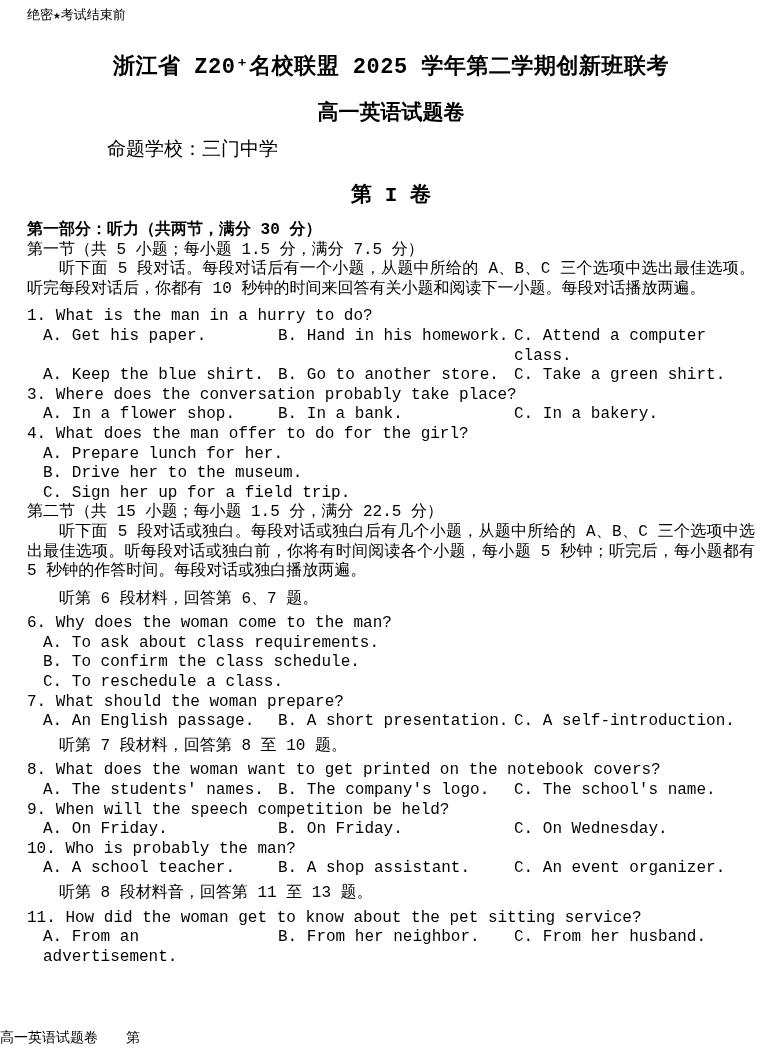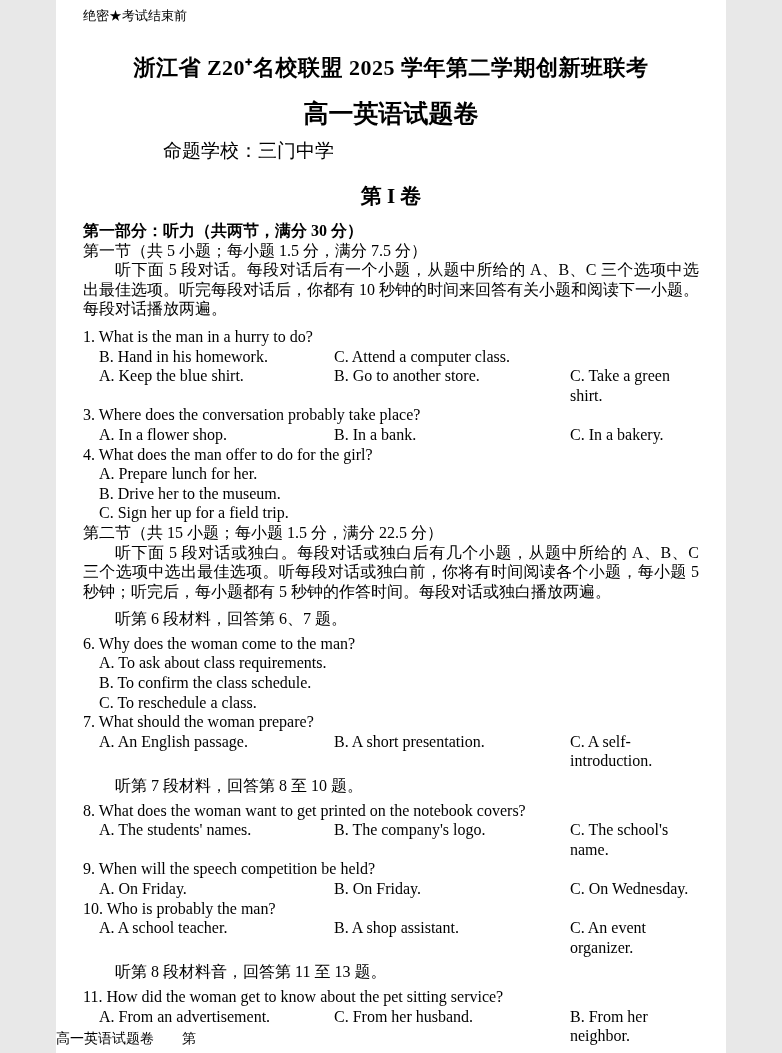--- a/index.html
+++ b/index.html
@@ -2,26 +2,26 @@
 <html><head>
 <meta charset="utf-8">
 <style>
   html, body {
     margin: 0;
     padding: 0;
     background: #e8e8e8;
   }
   .page {
     position: relative;
-    width: 670px;
+    width: 782px;
     height: 1053px;
     margin: 0 auto;
     background: #ffffff;
     color: #000000;
-    font-family: Liberation Serif, serif;
+    font-family: Liberation Mono, monospace;
     box-sizing: border-box;
     padding: 8px 27px 8px 27px;
     overflow: hidden;
   }
   .secret {
     font-size: 13px;
     line-height: 16px;
     text-align: left;
   }
   .title {
@@ -29,21 +29,21 @@
     text-align: center;
     font-weight: bold;
     font-size: 22px;
     line-height: 27px;
     letter-spacing: 0.5px;
   }
   .subtitle {
     margin-top: 18px;
     text-align: center;
     font-weight: bold;
-    font-size: 25px;
+    font-size: 21px;
     line-height: 30px;
   }
   .school {
     margin-top: 13px;
     margin-left: 80px;
     font-size: 19px;
     line-height: 17px;
   }
   .volume {
     margin-top: 24px;
@@ -97,20 +97,21 @@
   <div class="subtitle">高一英语试题卷</div>
   <div class="school">命题学校：三门中学</div>
   <div class="volume">第 I 卷</div>
   <div class="doc-body" id="doc-body">
       <div class="line heading">第一部分：听力（共两节，满分 30 分）</div>
       <div class="line">第一节（共 5 小题；每小题 1.5 分，满分 7.5 分）</div>
       <div class="para">听下面 5 段对话。每段对话后有一个小题，从题中所给的 A、B、C 三个选项中选出最佳选项。听完每段对话后，你都有 10 秒钟的时间来回答有关小题和阅读下一小题。每段对话播放两遍。</div>
       <div class="question">
         <div class="line stem">1. What is the man in a hurry to do?</div>
         <div class="opt-row">
+          <div class="opt-cell">A. Get his paper.</div>
           <div class="opt-cell">B. Hand in his homework.</div>
           <div class="opt-cell">C. Attend a computer class.</div>
         </div>
       </div>
       <div class="question">
         <div class="opt-row">
           <div class="opt-cell">A. Keep the blue shirt.</div>
           <div class="opt-cell">B. Go to another store.</div>
           <div class="opt-cell">C. Take a green shirt.</div>
         </div>
@@ -173,19 +174,19 @@
           <div class="opt-cell">A. A school teacher.</div>
           <div class="opt-cell">B. A shop assistant.</div>
           <div class="opt-cell">C. An event organizer.</div>
         </div>
       </div>
       <div class="line cue">听第 8 段材料音，回答第 11 至 13 题。</div>
       <div class="question">
         <div class="line stem">11. How did the woman get to know about the pet sitting service?</div>
         <div class="opt-row">
           <div class="opt-cell">A. From an advertisement.</div>
+          <div class="opt-cell">B. From her neighbor.</div>
           <div class="opt-cell">C. From her husband.</div>
-          <div class="opt-cell">B. From her neighbor.</div>
         </div>
       </div>
     </div>
   <div class="footer">高一英语试题卷　　第</div>
 </div>
 
 </body></html>

